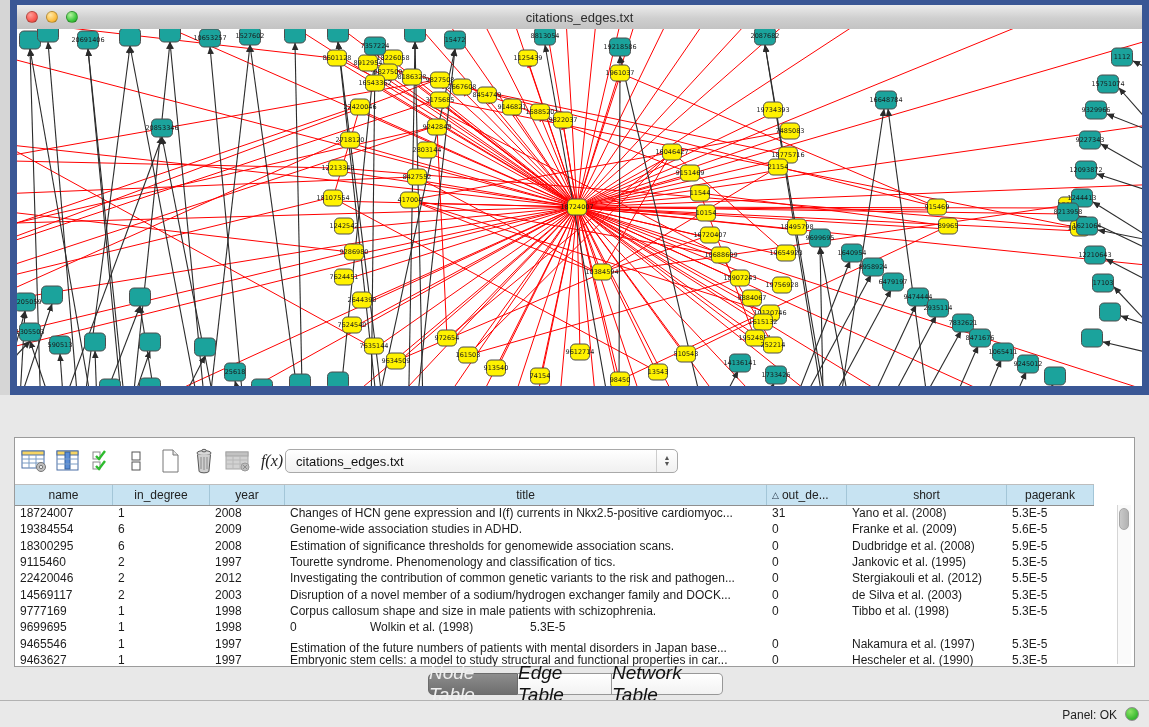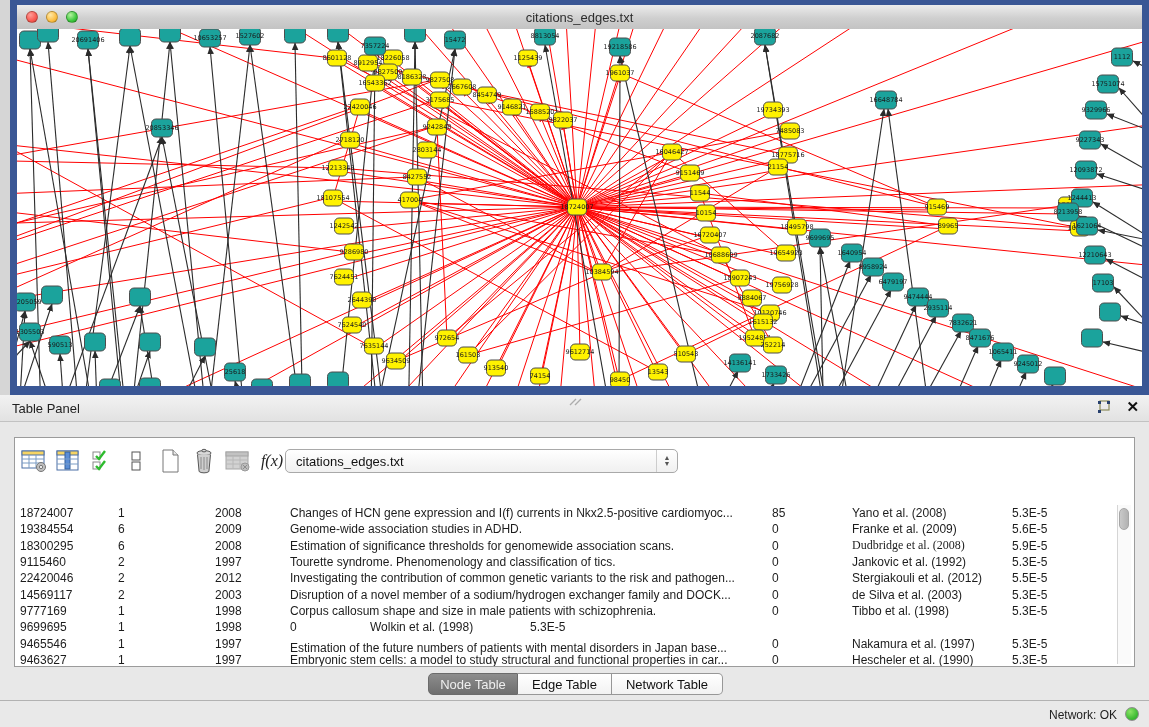--- a/index.html
+++ b/index.html
@@ -53,22 +53,22 @@
   .tr{display:flex;height:16.3px;align-items:center;}
   .td{box-sizing:border-box;padding-left:5px;font-size:12px;color:#1c1c1c;
       overflow:hidden;white-space:nowrap;}
   .vscroll{position:absolute;top:67px;bottom:2px;right:3px;width:13px;background:#fafafa;
       border-left:1px solid #d5d5d5;}
   .vthumb{position:absolute;left:1px;top:3px;width:10px;height:22px;border-radius:6px;
       background:linear-gradient(90deg,#c9c9c9,#b2b2b2);border:1px solid #a6a6a6;box-sizing:border-box;}
   
   .tabs{position:absolute;left:428px;top:278px;height:22px;display:flex;}
   .seg{box-sizing:border-box;border:1px solid #979797;border-left-width:0;
-      background:linear-gradient(#ffffff,#f2f2f2);font-size:13px;color:#111;
-      display:flex;align-items:center;justify-content:center;}
+      background:linear-gradient(#ffffff,#f2f2f2);font-size:19px;color:#111;
+      display:flex;align-items:center;justify-content:center;font-style:italic;}
   .seg:first-child{border-left-width:1px;border-radius:5px 0 0 5px;}
   .seg:last-child{border-radius:0 5px 5px 0;}
   .seg.sel{background:linear-gradient(#8d8d8d,#6e6e6e);color:#efefef;border-color:#6b6b6b;}
   
   .statusbar{position:absolute;left:0;top:305px;width:100%;height:27px;background:#e9e9e9;
       border-top:1px solid #b2b2b2;}
   .mem{position:absolute;right:32px;top:7px;font-size:12px;color:#222;}
   .memdot{position:absolute;right:10px;top:6px;width:14px;height:14px;border-radius:50%;
       border:1px solid #8d8d8d;box-sizing:border-box;
       background:radial-gradient(circle at 35% 30%,#8ae465,#3cba34 65%,#2f9e2a);}
@@ -540,35 +540,20 @@
         <rect x="99.5" y="379" width="21" height="18" rx="4.5" fill="#1ba39c" stroke="#4d4d4d" stroke-width="1"></rect>
         <rect x="139.5" y="378" width="21" height="18" rx="4.5" fill="#1ba39c" stroke="#4d4d4d" stroke-width="1"></rect>
         <rect x="251.5" y="379" width="21" height="18" rx="4.5" fill="#1ba39c" stroke="#4d4d4d" stroke-width="1"></rect>
         <rect x="289.5" y="374" width="21" height="18" rx="4.5" fill="#1ba39c" stroke="#4d4d4d" stroke-width="1"></rect>
         <rect x="327.5" y="372" width="21" height="18" rx="4.5" fill="#1ba39c" stroke="#4d4d4d" stroke-width="1"></rect>
       </svg>
   </div>
 </div>
 
 <div class="table-panel">
-  <div class="tp-titlebar">
-    <svg class="tp-grip" viewBox="0 0 14 9">
-      <path d="M2 8 L8 2 M7 8 L13 2" stroke="#8a8a8a" stroke-width="1.4" fill="none"></path>
-    </svg>
-    <div class="tp-title">Table Panel</div>
-    <div class="tp-btns">
-      <svg class="tp-float" viewBox="0 0 16 16">
-        <rect x="4" y="2" width="9" height="9" fill="none" stroke="#8b8b5a" stroke-width="1.2"></rect>
-        <rect x="2" y="2" width="3" height="3" fill="#27406e"></rect>
-        <rect x="11" y="2" width="3" height="3" fill="#27406e"></rect>
-        <rect x="2" y="11" width="3" height="3" fill="#27406e"></rect>
-      </svg>
-      <div class="tp-close">✕</div>
-    </div>
-  </div>
 
   <div class="tp-container">
     <div class="tp-toolbar" id="toolbar">
         <div class="tb-btn">
           <svg width="26" height="24" viewBox="0 0 26 24">
             <rect x="1" y="2" width="22" height="17" fill="#fff" stroke="#4a6fa5"></rect>
             <rect x="1" y="2" width="22" height="4" fill="#f6d463" stroke="#4a6fa5"></rect>
             <path d="M1 10 h22 M1 14 h22 M8 6 v13 M15 6 v13" stroke="#7a9cc4" fill="none"></path>
             <circle cx="20" cy="18" r="4.5" fill="#bfbfbf" stroke="#777"></circle>
             <circle cx="20" cy="18" r="1.7" fill="#e9e9e9" stroke="#777"></circle>
@@ -623,55 +608,79 @@
           <span class="fx">f(x)</span>
         </div>
       </div>
     <div class="dropdown">
       <div class="dd-label">citations_edges.txt</div>
       <div class="dd-stepper">
           <span>▲</span>
           <span>▼</span>
         </div>
     </div>
+    <div class="tbl-header" id="thead">
+        <div class="th" style="width: 98px;">
+          <span>name</span>
+        </div>
+        <div class="th" style="width: 97px;">
+          <span>in_degree</span>
+        </div>
+        <div class="th" style="width: 75px;">
+          <span>year</span>
+        </div>
+        <div class="th" style="width: 482px;">
+          <span>title</span>
+        </div>
+        <div class="th" style="width: 80px; justify-content: flex-start; padding-left: 5px;">
+          <span class="sortglyph">△</span>
+          <span>out_de...</span>
+        </div>
+        <div class="th" style="width: 160px;">
+          <span>short</span>
+        </div>
+        <div class="th" style="width: 87px;">
+          <span>pagerank</span>
+        </div>
+      </div>
     <div class="tbl-rows" id="tbody">
         <div class="tr">
           <div class="td" style="width: 98px;">18724007</div>
           <div class="td" style="width: 97px;">1</div>
           <div class="td" style="width: 75px;">2008</div>
           <div class="td" style="width: 482px;">Changes of HCN gene expression and I(f) currents in Nkx2.5-positive cardiomyoc...</div>
-          <div class="td" style="width: 80px;">85</div>
+          <div class="td" style="width: 80px;">31</div>
           <div class="td" style="width: 160px;">Yano et al. (2008)</div>
           <div class="td" style="width: 87px;">5.3E-5</div>
         </div>
         <div class="tr">
           <div class="td" style="width: 98px;">19384554</div>
           <div class="td" style="width: 97px;">6</div>
           <div class="td" style="width: 75px;">2009</div>
           <div class="td" style="width: 482px;">Genome-wide association studies in ADHD.</div>
           <div class="td" style="width: 80px;">0</div>
           <div class="td" style="width: 160px;">Franke et al. (2009)</div>
           <div class="td" style="width: 87px;">5.6E-5</div>
         </div>
         <div class="tr">
           <div class="td" style="width: 98px;">18300295</div>
           <div class="td" style="width: 97px;">6</div>
           <div class="td" style="width: 75px;">2008</div>
           <div class="td" style="width: 482px;">Estimation of significance thresholds for genomewide association scans.</div>
           <div class="td" style="width: 80px;">0</div>
-          <div class="td" style="width: 160px; font-family: Liberation Serif, serif;">Dudbridge et al. (2008)</div>
+          <div class="td" style="width: 160px;">Dudbridge et al. (2008)</div>
           <div class="td" style="width: 87px;">5.9E-5</div>
         </div>
         <div class="tr">
           <div class="td" style="width: 98px;">9115460</div>
           <div class="td" style="width: 97px;">2</div>
           <div class="td" style="width: 75px;">1997</div>
           <div class="td" style="width: 482px;">Tourette syndrome. Phenomenology and classification of tics.</div>
           <div class="td" style="width: 80px;">0</div>
-          <div class="td" style="width: 160px;">Jankovic et al. (1992)</div>
+          <div class="td" style="width: 160px;">Jankovic et al. (1995)</div>
           <div class="td" style="width: 87px;">5.3E-5</div>
         </div>
         <div class="tr">
           <div class="td" style="width: 98px;">22420046</div>
           <div class="td" style="width: 97px;">2</div>
           <div class="td" style="width: 75px;">2012</div>
           <div class="td" style="width: 482px;">Investigating the contribution of common genetic variants to the risk and pathogen...</div>
           <div class="td" style="width: 80px;">0</div>
           <div class="td" style="width: 160px;">Stergiakouli et al. (2012)</div>
           <div class="td" style="width: 87px;">5.5E-5</div>
@@ -726,16 +735,16 @@
     </div>
   </div>
 
   <div class="tabs" id="tabs">
       <div class="seg sel" style="width: 90px;">Node Table</div>
       <div class="seg" style="width: 94px;">Edge Table</div>
       <div class="seg" style="width: 111px;">Network Table</div>
     </div>
 
   <div class="statusbar">
-    <div class="mem">Network: OK</div>
+    <div class="mem">Panel: OK</div>
     <div class="memdot"></div>
   </div>
 </div>
 
 </body></html>

